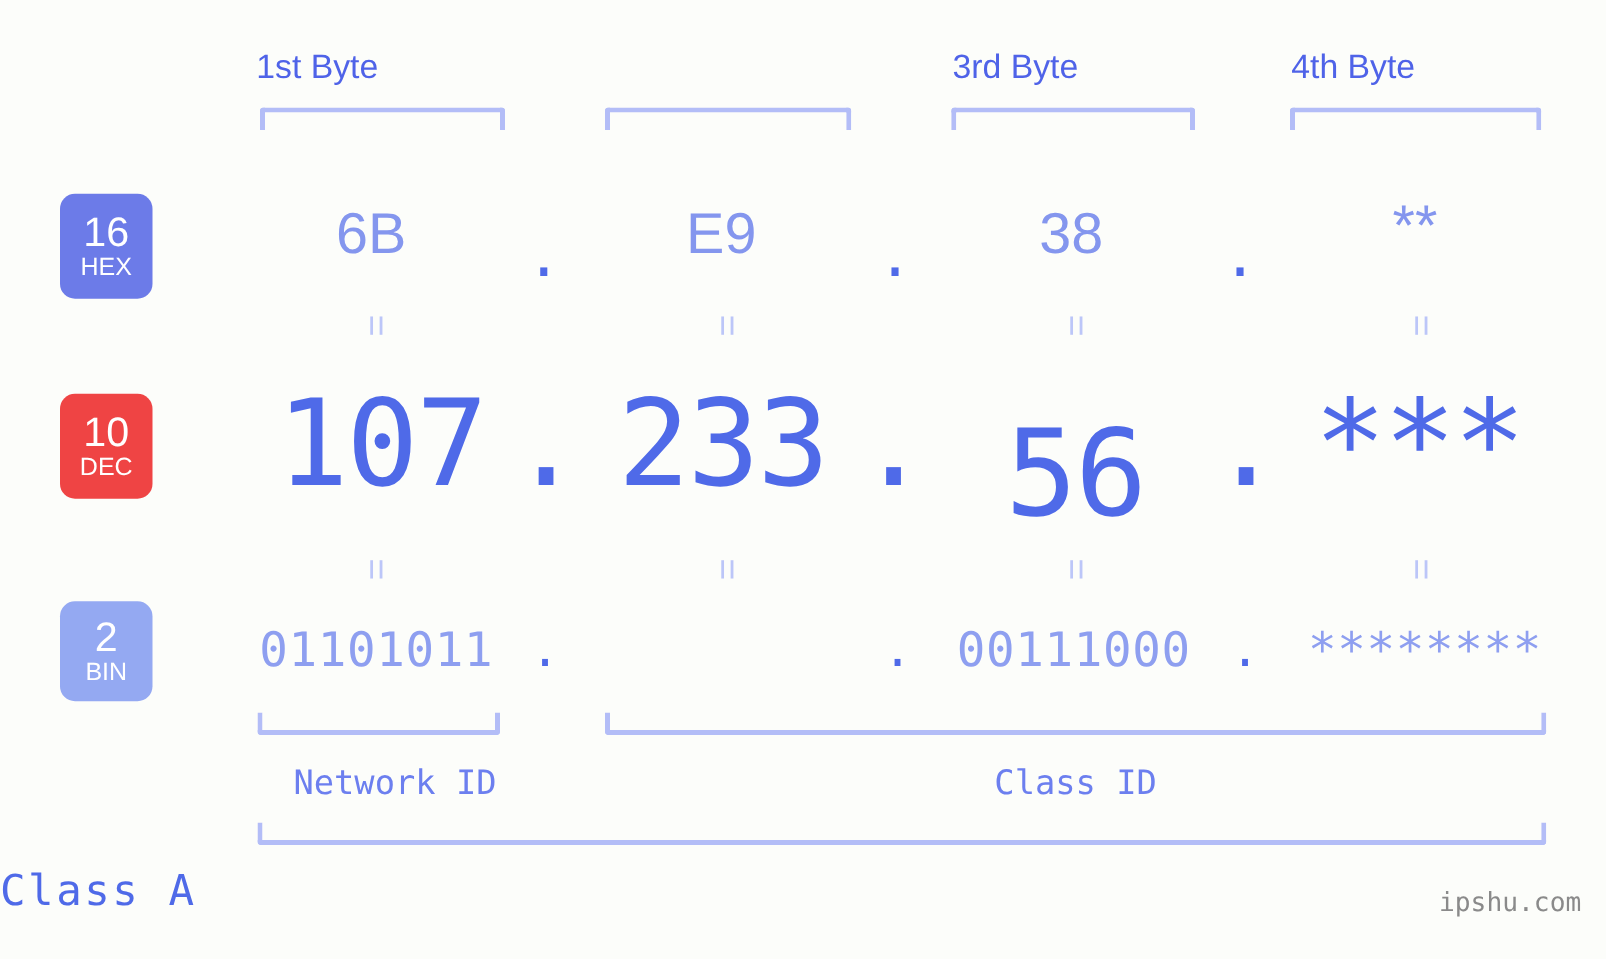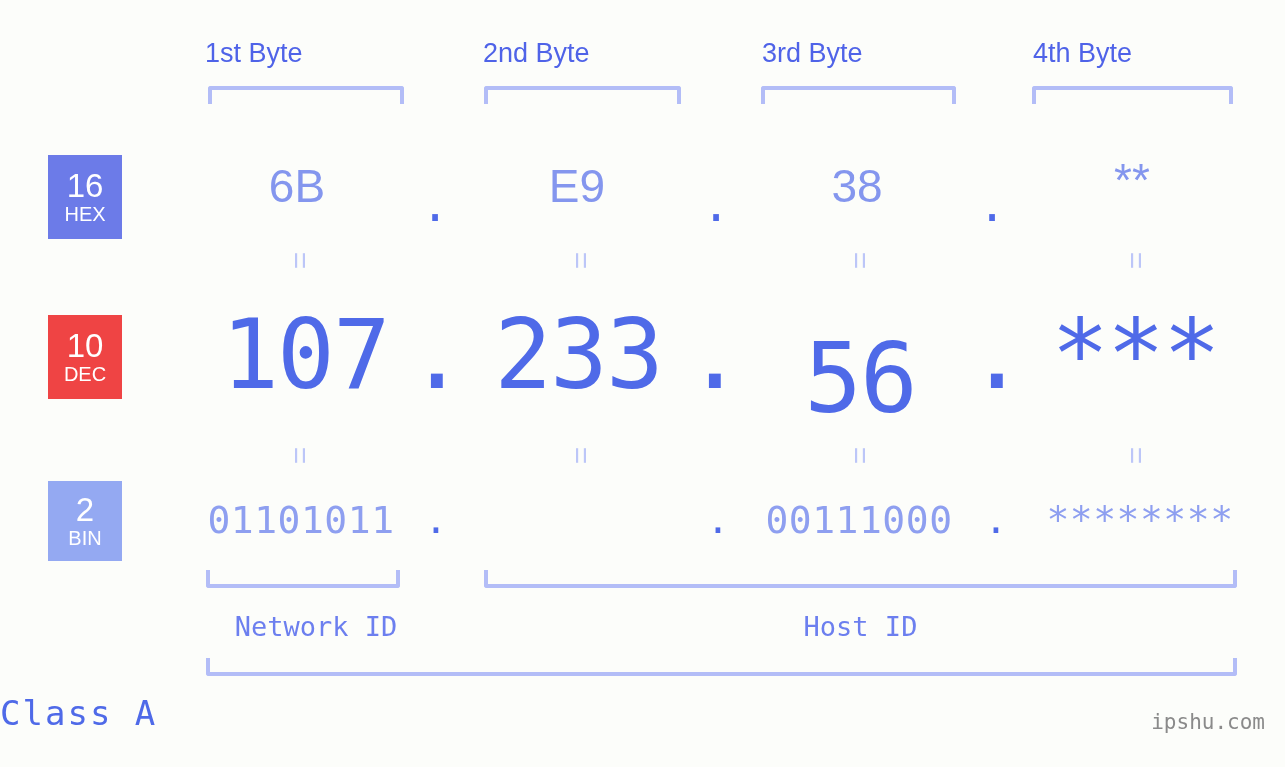--- a/index.html
+++ b/index.html
@@ -42,21 +42,21 @@
     border-left: 4px solid #b3bdf7;
     border-right: 4px solid #b3bdf7;
     border-radius: 3px 3px 0 0;
     box-sizing: border-box;
   }
 
   
   .badge {
     position: absolute;
     width: 74px;
-    border-radius: 0;
+    border-radius: 12px;
     color: #ffffff;
     text-align: center;
     font-family: "Liberation Sans", sans-serif;
     display: flex;
     flex-direction: column;
     justify-content: center;
     align-items: center;
     box-sizing: border-box;
   }
   .badge .num {
@@ -214,21 +214,20 @@
     font-family: "DejaVu Sans Mono", monospace;
     letter-spacing: 0px;
   }
 </style>
 </head>
 <body>
 
 <div id="stage">
 
   <div class="byte-label" style="left:205px; width:200px;">1st Byte</div>
-  <div class="byte-label" style="left:483px; width:198px;">2nd Byte</div>
   <div class="byte-label" style="left:762px; width:194px;">3rd Byte</div>
   <div class="byte-label" style="left:1033px; width:204px;">4th Byte</div>
 
   <div class="top-bracket" style="left:208px; width:196px;"></div>
   <div class="top-bracket" style="left:484px; width:197px;"></div>
   <div class="top-bracket" style="left:761px; width:195px;"></div>
   <div class="top-bracket" style="left:1032px; width:201px;"></div>
 
   <div class="badge" id="badge-hex">
     <span class="num">16</span>
@@ -275,20 +274,20 @@
   <div class="bin-dot" style="left:418px;">.</div>
   <div class="bin-dot" style="left:700px;">.</div>
   <div class="bin-val" style="left:758px; width:202px;">00111000</div>
   <div class="bin-dot" style="left:978px;">.</div>
   <div class="bin-val" style="left:1038px; width:204px;">********</div>
 
   <div class="bot-bracket" style="left:206px; top:570px; width:194px;"></div>
   <div class="bot-bracket" style="left:484px; top:570px; width:753px;"></div>
 
   <div class="id-label" style="left:219px; width:194px;">Network ID</div>
-  <div class="id-label" style="left:484px; width:753px;">Host ID</div>
+  <div class="id-label" style="left:484px; width:753px;">Class ID</div>
 
   <div class="bot-bracket" style="left:206px; top:658px; width:1031px;"></div>
   <div id="class-label">Class A</div>
 
   <div id="watermark">ipshu.com</div>
 
 </div>
 
 </body></html>

